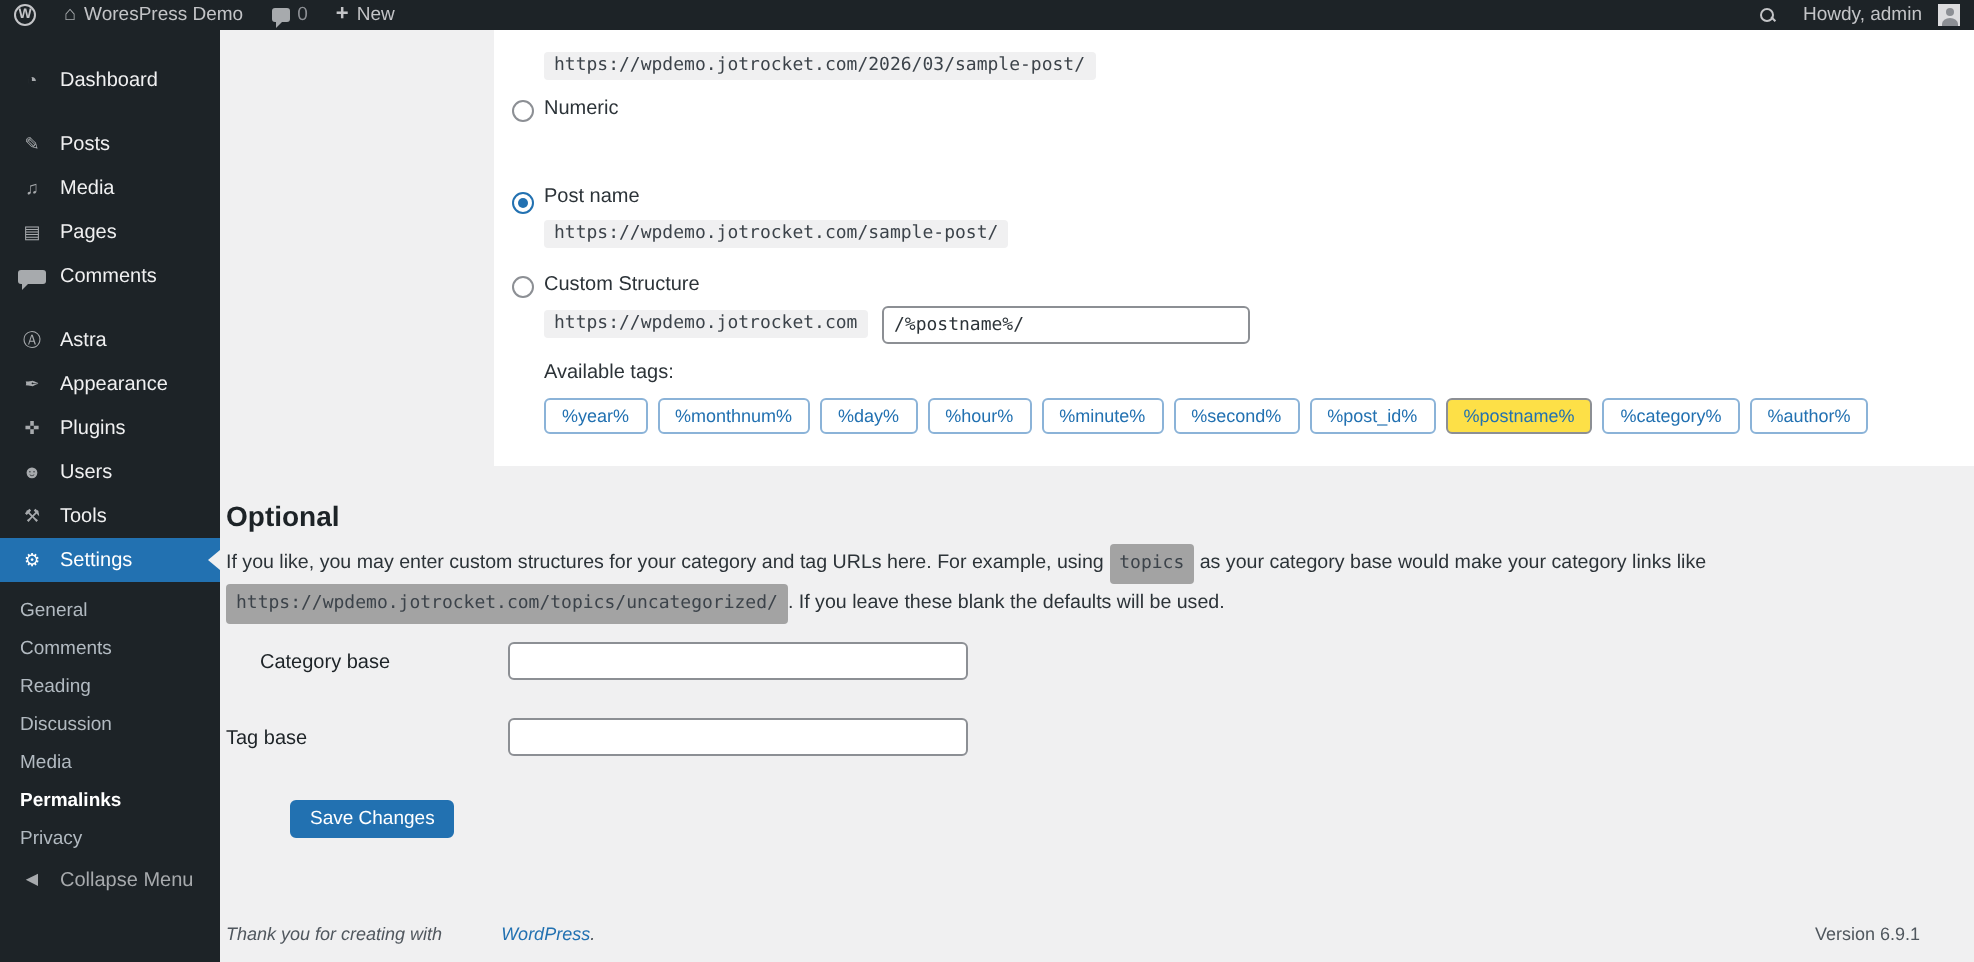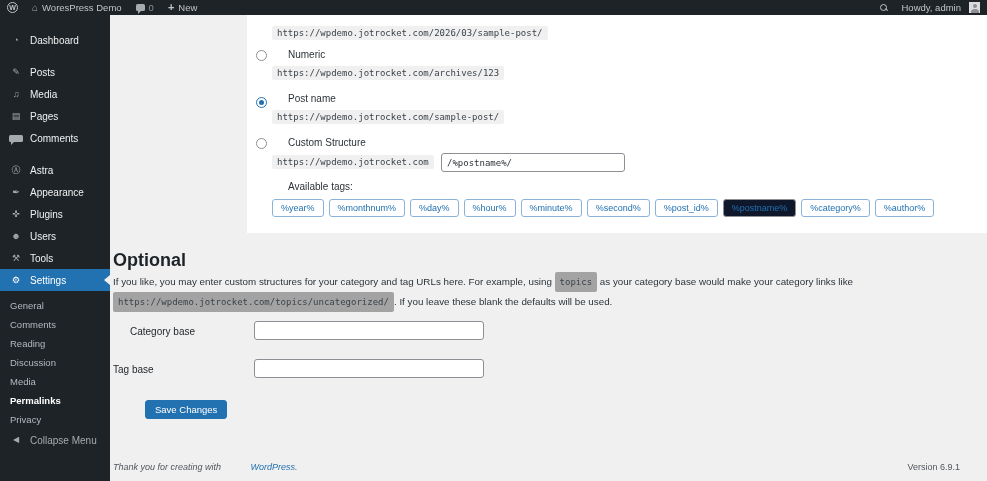--- a/index.html
+++ b/index.html
@@ -61,29 +61,29 @@
   #white-panel { position:absolute; left:137px; top:0; right:0; height:218px; background:#fff; }
   .abs { position:absolute; }
   code.chip { display:inline-block; background:#f0f0f1; color:#3c434a; font-size:9px;
     padding:2px 5px; border-radius:2px; }
   code.chip-gray { background:#a3a3a3; }
   .radio { width:11px; height:11px; border:1px solid #8c8f94; border-radius:50%;
     background:#fff; display:inline-block; cursor:pointer; }
   .radio.checked { border-color:#2271b1; position:relative; }
   .radio.checked::after { content:""; position:absolute; left:2px; top:2px; right:2px; bottom:2px;
     background:#2271b1; border-radius:50%; }
-  .opt-label { font-size:10px; color:#2c3338; cursor:pointer;margin-left:16px; }
+  .opt-label { font-size:10px; color:#2c3338; cursor:pointer; }
   .txt-input { background:#fff; border:1px solid #8c8f94; border-radius:3px; height:19px;
     font-size:9px; padding:0 5px; color:#2c3338; outline:none; }
   #tags-row { display:flex; gap:5px; }
   .tag-btn { height:18px; padding:0 8px; background:#fff; border:1px solid #8bb3d8;
     border-radius:3px; color:#2271b1; font-size:9px; cursor:pointer;
     font-family:"Liberation Sans","DejaVu Sans",sans-serif; }
-  .tag-btn.active { background:#0f172a; border-color:#8c8f94; }
-  h2#optional-heading { font-size:18px; color:#1d2327; font-weight:bold; }
+  .tag-btn.active { background:#fde047; border-color:#8c8f94; }
+  h2#optional-heading { font-size:14px; color:#1d2327; font-weight:bold; }
   #optional-desc { font-size:9.8px; color:#2c3338; line-height:16px; width:780px; }
   .field-label { font-size:10px; color:#1d2327; }
   #save-btn { background:#2271b1; border:1px solid #2271b1; color:#fff; font-size:9.5px;
     height:19px; padding:0 9px; border-radius:3px; cursor:pointer;
     font-family:"Liberation Sans","DejaVu Sans",sans-serif;margin-left:32px; }
   #footer-thanks { font-size:9px; font-style:italic; color:#50575e; }
   #footer-thanks a { color:#2271b1; cursor:pointer;padding-left:27px; }
   #footer-version { font-size:9px; color:#50575e; }
 </style>
 </head>
@@ -199,21 +199,20 @@
 
 <div id="content">
   <div id="white-panel"></div>
 
   
   <code class="chip mono abs" style="left:162px; top:11px;">https://wpdemo.jotrocket.com/2026/03/sample-post/</code>
 
   
   <span class="radio abs" style="left:146px; top:35px;"></span>
   <span class="opt-label abs" style="left:162px; top:34px;">Numeric</span>
-  <code class="chip mono abs" style="left:162px; top:51px;">https://wpdemo.jotrocket.com/archives/123</code>
 
   
   <span class="radio checked abs" style="left:146px; top:79px;"></span>
   <span class="opt-label abs" style="left:162px; top:78px;">Post name</span>
   <code class="chip mono abs" style="left:162px; top:95px;">https://wpdemo.jotrocket.com/sample-post/</code>
 
   
   <span class="radio abs" style="left:146px; top:123px;"></span>
   <span class="opt-label abs" style="left:162px; top:122px;">Custom Structure</span>
   <code class="chip mono abs" style="left:162px; top:140px;">https://wpdemo.jotrocket.com</code>

